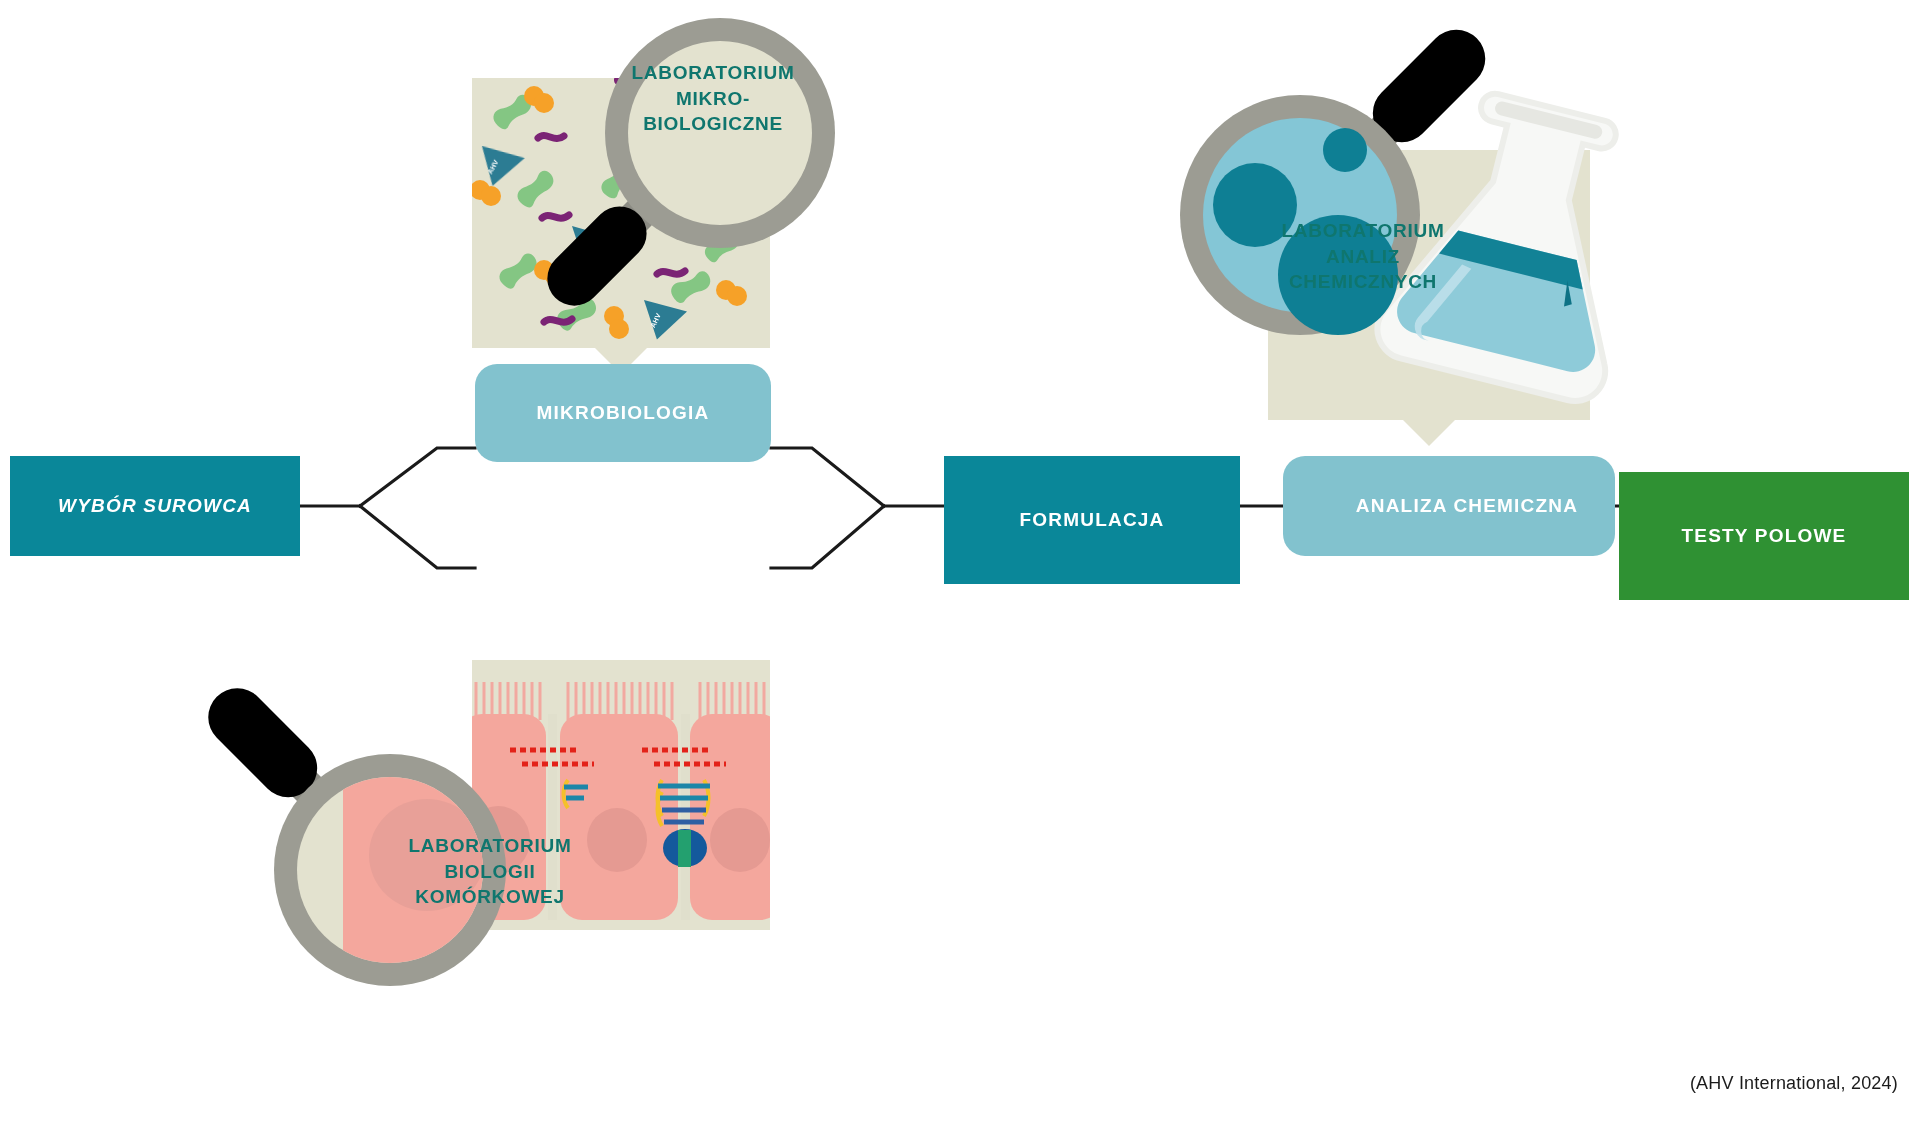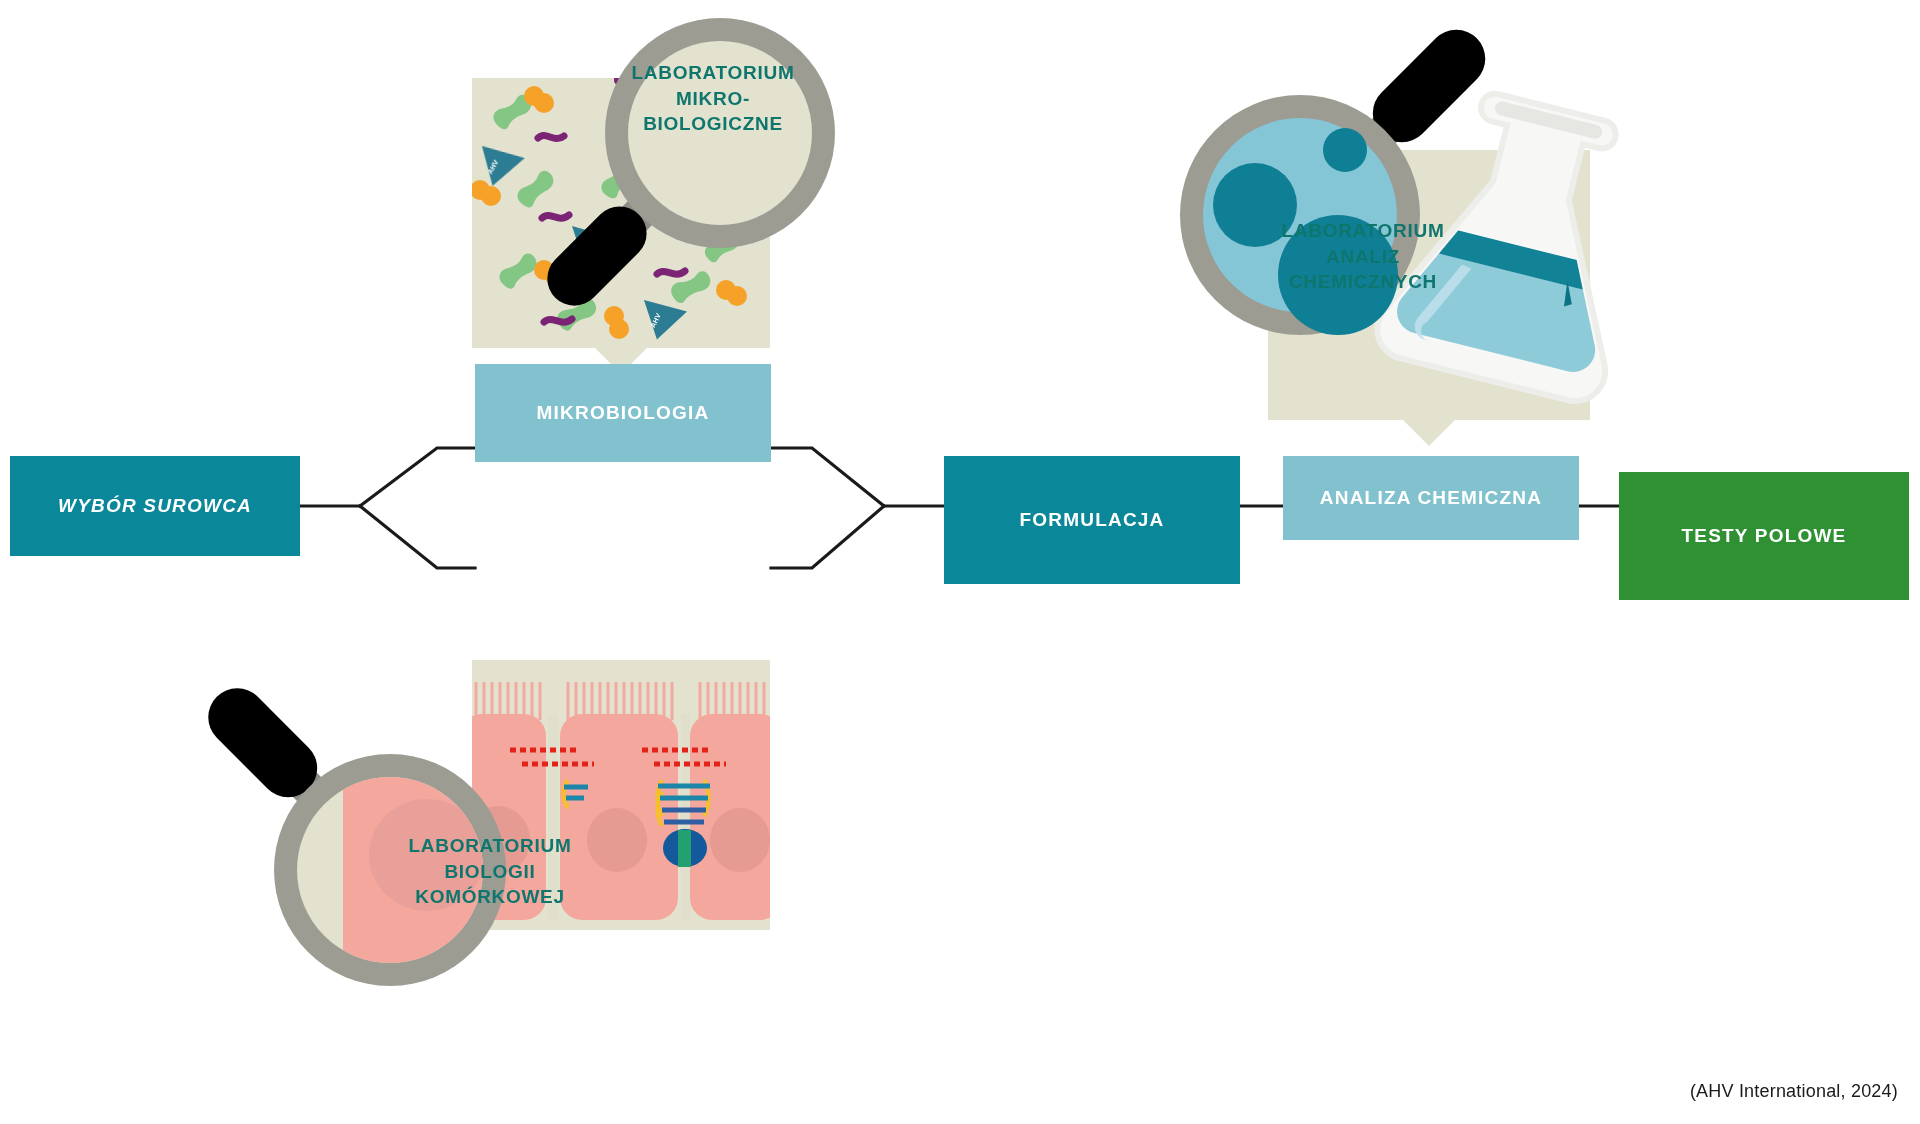--- a/index.html
+++ b/index.html
@@ -6,28 +6,28 @@
   body{width:1920px;height:1124px;position:relative;overflow:hidden;
        font-family:"Liberation Sans","DejaVu Sans",sans-serif;}
 
   .stage{position:absolute;left:0;top:0;width:1920px;height:1124px;}
 
   
   .pbox{position:absolute;display:flex;align-items:center;justify-content:center;
         text-align:center;color:#ffffff;letter-spacing:1.2px;font-weight:bold;
         font-size:19px;line-height:1.25;}
   .pbox.dark  {background:#0A8799;}
-  .pbox.light {background:#82C2CE;}
+  .pbox.light {background:#82C2CE;border-radius:22px;}
   .pbox.green {background:#2F9133;}
 
   #box-wybor      {left:10px;   top:456px; width:290px; height:100px;font-style:italic;}
   #box-mikro      {left:475px;  top:364px; width:296px; height:98px;}
   #box-biologia   {left:475px;  top:538px; width:296px; height:98px;}
   #box-formulacja {left:944px;  top:456px; width:296px; height:128px;}
-  #box-analiza    {left:1283px; top:456px; width:296px; height:84px;}
+  #box-analiza    {left:1283px; top:456px; width:296px; height:100px;padding-left:36px;}
   #box-testy      {left:1619px; top:460px; width:290px; height:128px;margin-top:12px;}
 
   
   .svgline{position:absolute;left:0;top:0;width:1920px;height:1124px;overflow:visible;
            pointer-events:none;}
 
   
   .panel{position:absolute;background:#E3E2CF;}
   #panel-micro{left:472px;top:78px;width:298px;height:270px;}
   #panel-micro .notch{position:absolute;left:50%;bottom:-26px;margin-left:-26px;
@@ -47,21 +47,21 @@
             pointer-events:none;white-space:pre-line;}
 
   #mag-micro{left:595px;top:8px;}
   #lbl-micro{left:595px;top:60px;width:236px;}
   #mag-chem {left:1055px;top:0px;}
   #lbl-chem {left:1245px;top:218px;width:236px;}
   #mag-cell {left:215px;top:745px;}
   #lbl-cell {left:372px;top:833px;width:236px;}
 
   
-  #citation{position:absolute;right:22px;bottom:22px;font-size:18px;color:#1b1b1b;
+  #citation{position:absolute;right:22px;bottom:30px;font-size:18px;color:#1b1b1b;
             letter-spacing:.2px;}
 </style>
 </head>
 <body>
 
 <div class="stage">
 
   <svg class="svgline" viewBox="0 0 1920 1124">
     <g stroke="#1A1A1A" stroke-width="3.2" fill="none" stroke-linecap="square">
 

